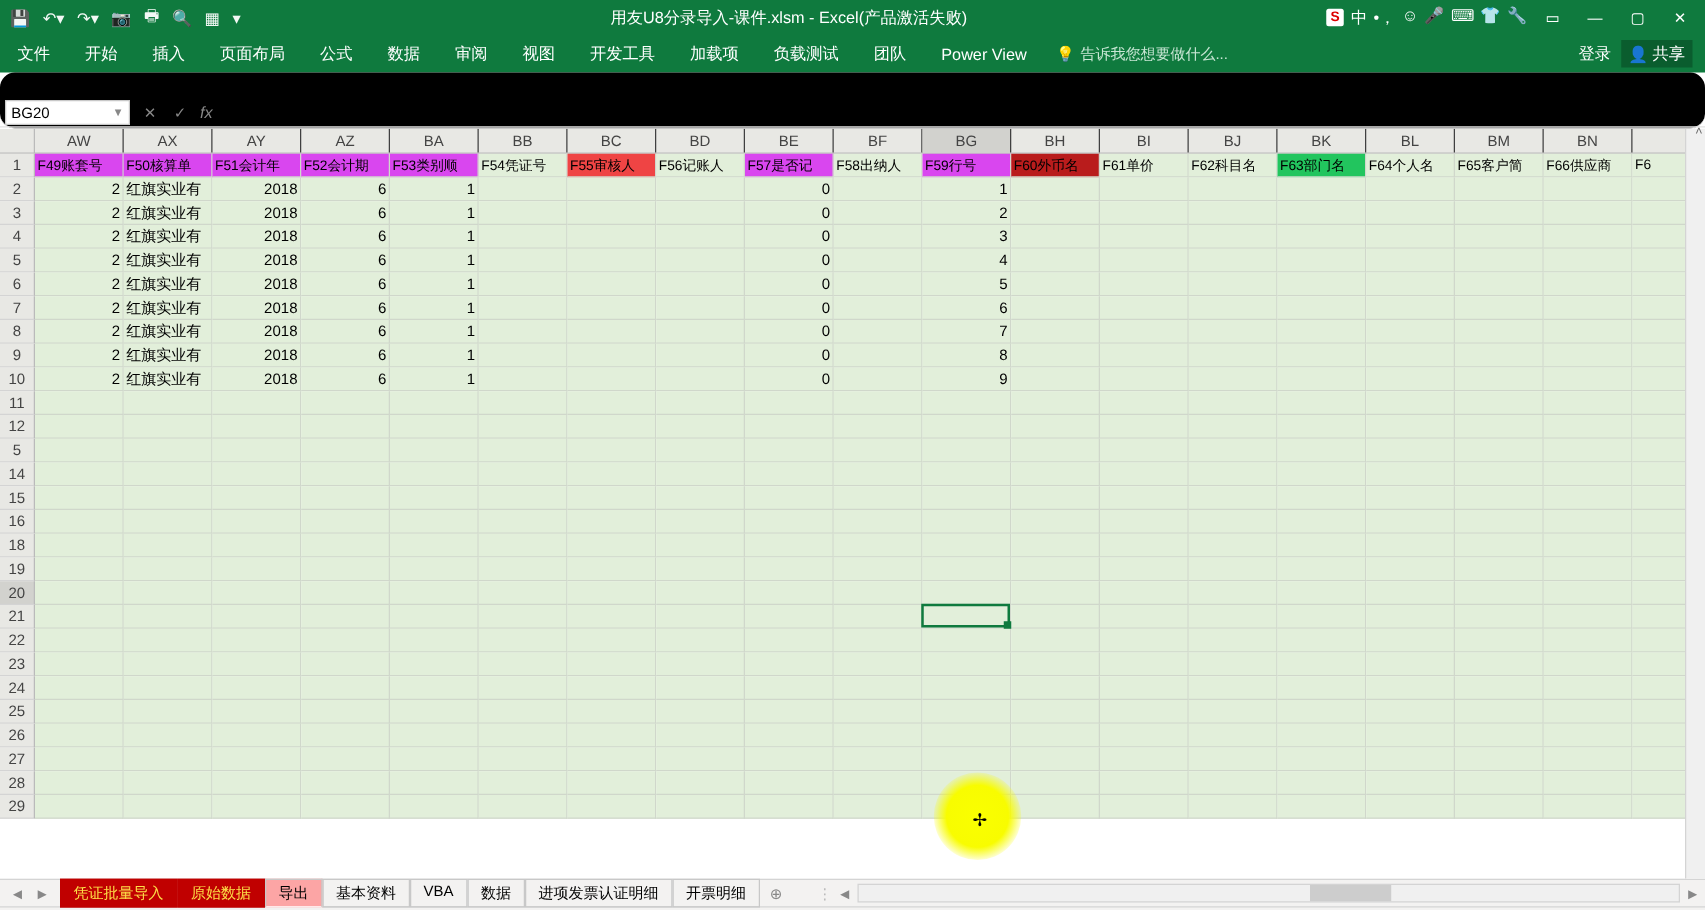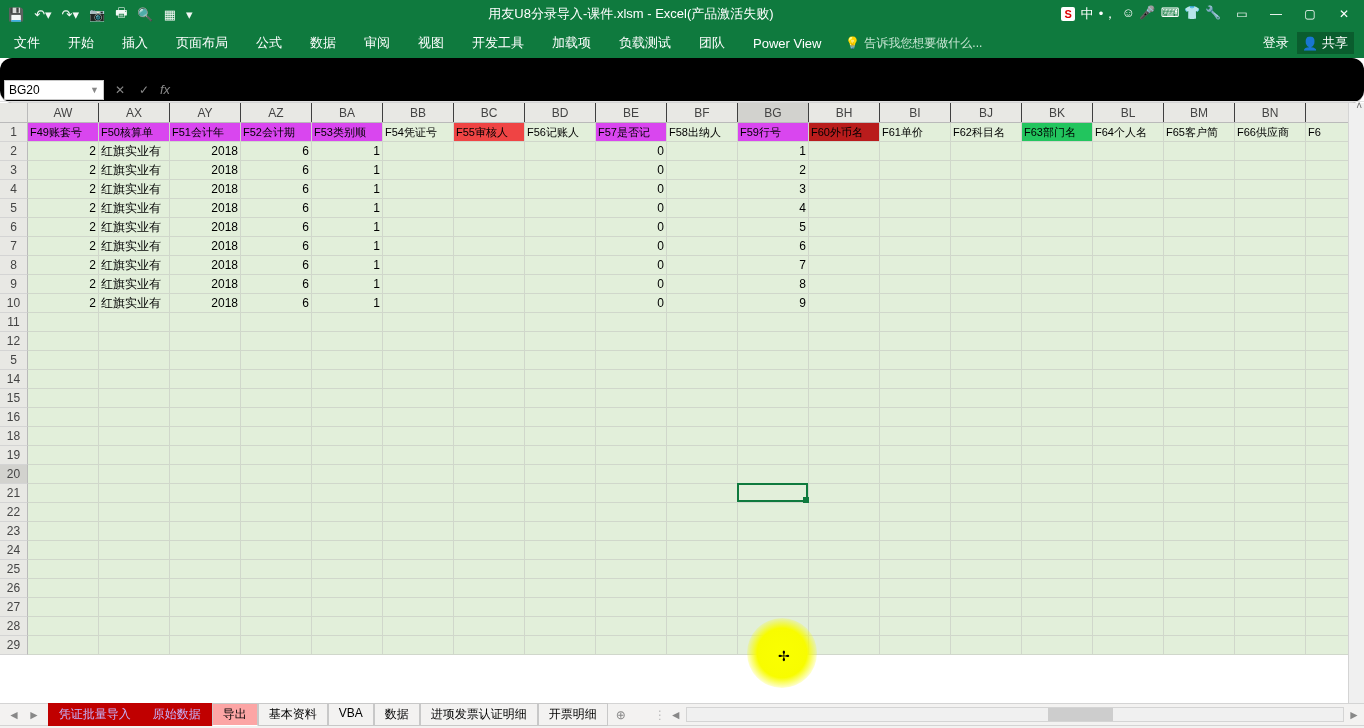--- a/index.html
+++ b/index.html
@@ -45,21 +45,21 @@
 
 .active-cell { position: absolute; border: 2px solid #0f7a3e; pointer-events: none; }
 .fill-handle { position: absolute; width: 6px; height: 6px; background: #0f7a3e; right: -3px; bottom: -3px; }
 
 .highlight-circle { position: absolute; width: 70px; height: 70px; border-radius: 50%; background: radial-gradient(circle, #faff00 0%, #f8fc00 50%, rgba(248,252,0,0) 75%); left: 747px; top: 515px; pointer-events: none; }
 .cursor-plus { position: absolute; left: 778px; top: 545px; color: #000; font-size: 14px; pointer-events: none; }
 
 .sheet-tabs { height: 22px; background: #f3f2f1; border-top: 1px solid #d4d4d4; display: flex; align-items: center; font-size: 12px; }
 .tab-nav { padding: 0 8px; color: #888; display: flex; gap: 8px; }
 .sheet-tab { padding: 2px 10px; border: 1px solid #c8c8c8; cursor: pointer; }
-.sheet-tab.red { background: #c00000; color: #c4b5fd; border-color: #c00000; }
+.sheet-tab.red { background: #c00000; color: #fde047; border-color: #c00000; }
 .sheet-tab.active { background: #fca5a5; border-bottom-color: #fff; }
 .new-sheet { padding: 0 8px; color: #888; cursor: pointer; }
 .hscroll-area { flex: 1; margin-left: 20px; display: flex; align-items: center; }
 .hscroll { flex: 1; height: 15px; background: #f0f0f0; border: 1px solid #d4d4d4; position: relative; }
 .hscroll-thumb { position: absolute; height: 100%; background: #cdcdcd; }
 
 .statusbar { height: 22px; background: #f3f2f1; border-top: 1px solid #d4d4d4; display: flex; align-items: center; font-size: 12px; color: #555; padding: 0 8px; }
 .status-right { margin-left: auto; display: flex; align-items: center; gap: 4px; }
 .view-btn { width: 22px; height: 18px; border: 1px solid transparent; display: flex; align-items: center; justify-content: center; cursor: pointer; }
 

